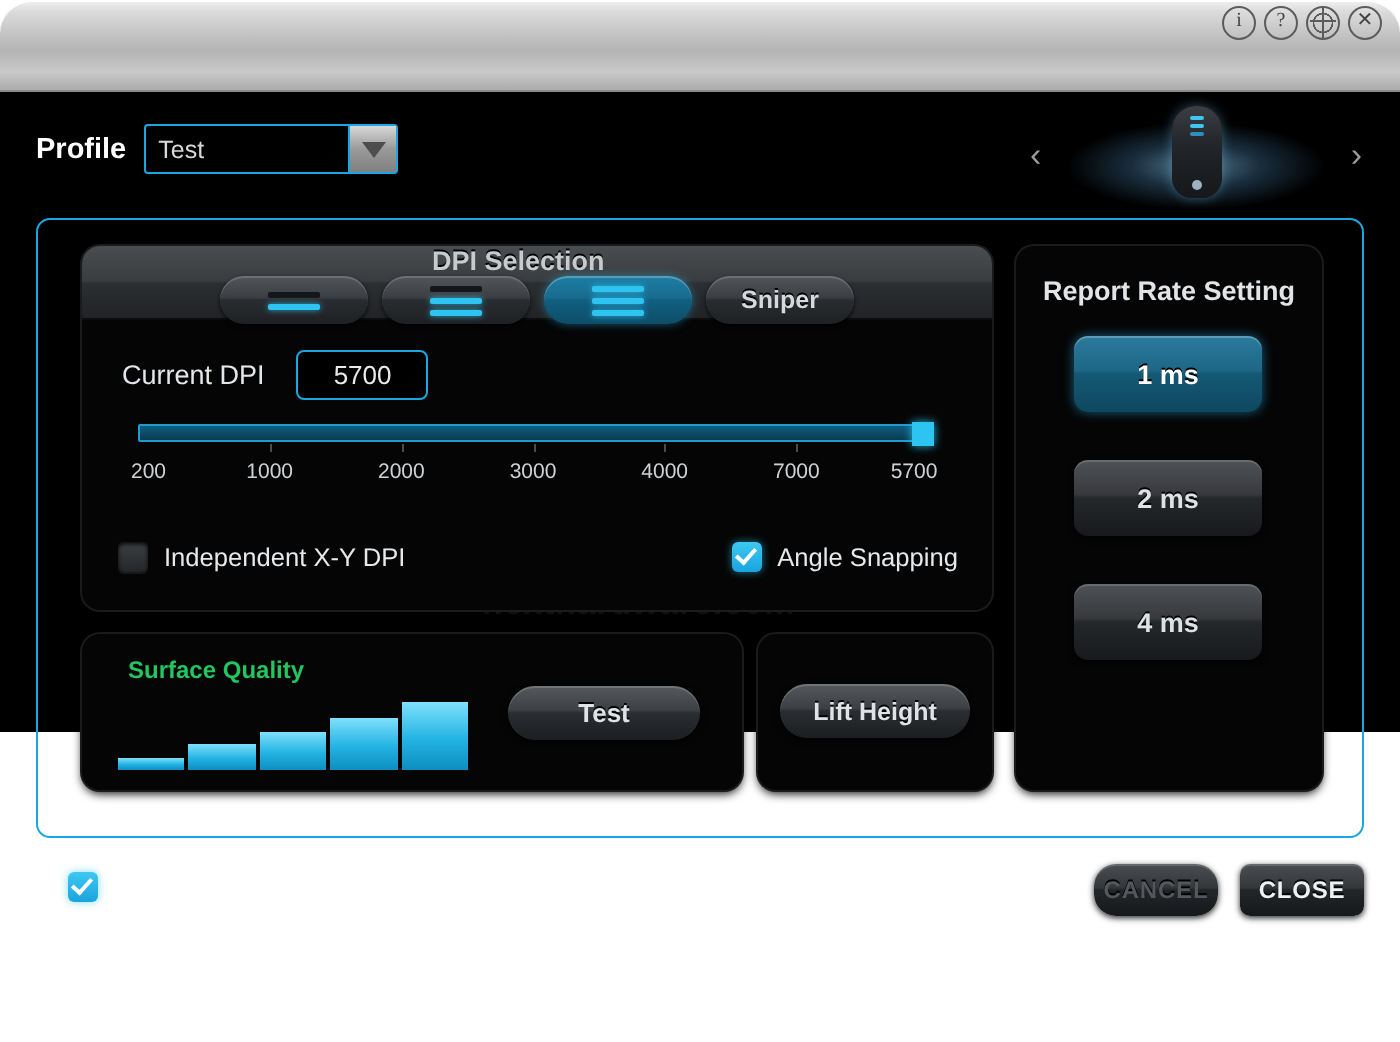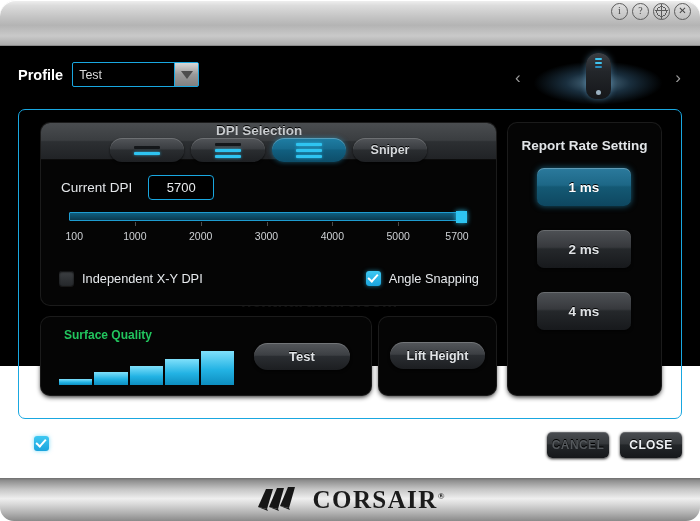--- a/index.html
+++ b/index.html
@@ -517,20 +517,21 @@
     font-weight: bold;
     letter-spacing: 0.4px;
     display: flex; align-items: center; justify-content: center;
     text-shadow: 0 -1px 0 #000;
     cursor: pointer;
   }
   .fbtn.disabled {
     color: #54585c;
     text-shadow: 0 -1px 0 #000;
     cursor: default;
+    border-radius: 11px;
   }
 
   
   .footer {
     position: absolute;
     left: 0; top: 478px;
     width: 700px; height: 43px;
     background: linear-gradient(to bottom,
         #6f6f6f 0%, #8e8e8e 6%, #c5c5c5 26%, #efefef 48%,
         #d7d7d7 62%, #b0b0b0 82%, #8a8a8a 100%);
@@ -639,26 +640,26 @@
               <div class="slider-thumb"></div>
             </div>
             <div class="slider-ticks" id="slider-ticks">
                 <i style="left: 16.6667%;"></i>
                 <i style="left: 33.3333%;"></i>
                 <i style="left: 50%;"></i>
                 <i style="left: 66.6667%;"></i>
                 <i style="left: 83.3333%;"></i>
               </div>
             <div class="slider-labels" id="slider-labels">
-                <span style="left: 0%; transform: translateX(-20%);">100</span>
+                <span style="left: 0%; transform: translateX(-20%);">200</span>
                 <span style="left: 16.6667%;">1000</span>
                 <span style="left: 33.3333%;">2000</span>
                 <span style="left: 50%;">3000</span>
                 <span style="left: 66.6667%;">4000</span>
-                <span style="left: 83.3333%;">5000</span>
+                <span style="left: 83.3333%;">7000</span>
                 <span style="left: 100%; transform: translateX(-80%);">5700</span>
               </div>
           </div>
 
           <div class="checkrow">
             <div class="checkitem">
               <div class="cbox"></div>
               <label>Independent X-Y DPI</label>
             </div>
             <div class="checkitem">
@@ -699,28 +700,13 @@
       <div class="hw-playback">
         <div class="cbox on"></div>
       </div>
       <div class="footer-btns">
         <div class="fbtn disabled">CANCEL</div>
         <div class="fbtn">CLOSE</div>
       </div>
     </div>
   </div>
 
-  <div class="footer">
-    <div class="logo">
-      <svg class="logo-sails" width="52" height="30" viewBox="0 0 52 30">
-        <path d="M2 22 L10 4 L17 4 L11 24 Z" fill="#161616"></path>
-        <path d="M13 22 L21 3 L28 3 L22 24 Z" fill="#161616"></path>
-        <path d="M24 21 L32 2 L39 2 L33 23 Z" fill="#161616"></path>
-        <path d="M2 22 L12 26 L11 24 Z" fill="#161616"></path>
-        <path d="M13 22 L23 26 L22 24 Z" fill="#161616"></path>
-        <path d="M24 21 L34 25 L33 23 Z" fill="#161616"></path>
-      </svg>
-      <div class="logo-text">
-        <span>CORSAIR</span><span class="logo-reg">®</span>
-      </div>
-    </div>
-  </div>
 </div>
 
 </body></html>

